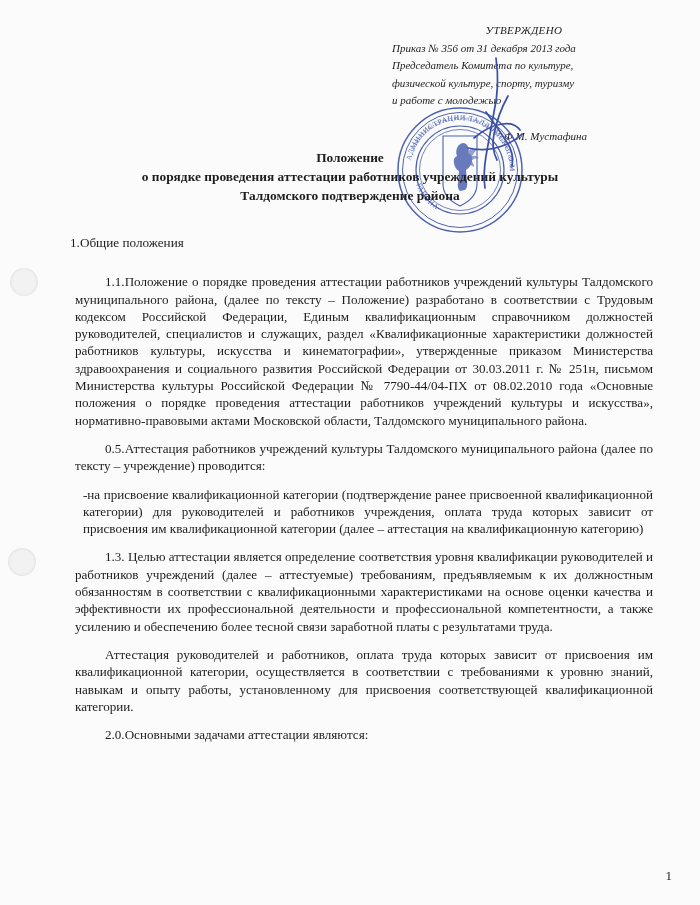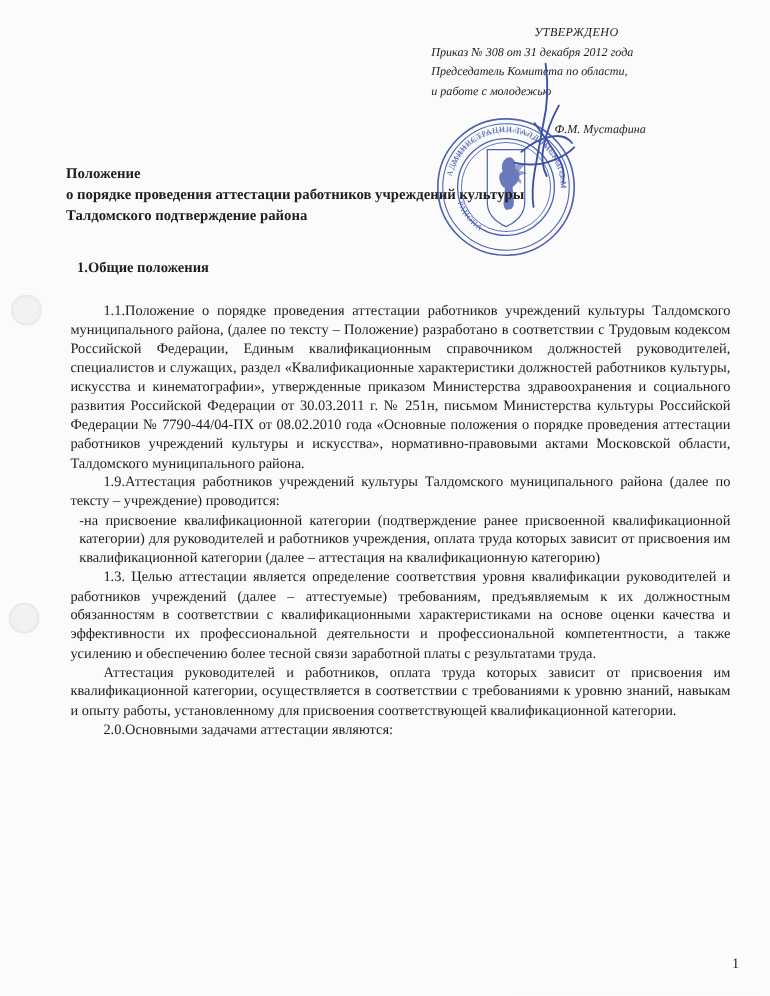--- a/index.html
+++ b/index.html
@@ -73,43 +73,43 @@
     height: 160px;
     pointer-events: none;
   }
 
   
   .doc-title {
     position: absolute;
     left: 60px;
     top: 148px;
     width: 580px;
-    text-align: left;
+    text-align: center;
     font-weight: bold;
     font-size: 13.4px;
     line-height: 19px;
   }
   .doc-title .t-line { display: block; }
 
   
   .body {
     position: absolute;
     left: 64px;
     top: 234px;
     width: 600px;
     font-size: 13.1px;
     line-height: 17.3px;
   }
   .section-heading {
-    font-weight: bold;
+    font-weight: normal;
     font-size: 13.2px;
     margin: 0 0 22px 6px;
   }
   p.para {
-    margin: 0;
+    margin: 11px;
     text-align: justify;
     text-indent: 30px;
     white-space: normal;
   }
   p.para.dash {
     text-indent: 0;
     padding-left: 8px;
   }
   p.para.spread {
     text-align: justify;
@@ -132,22 +132,23 @@
 </head>
 <body>
 
 <div class="page">
 
   <div class="punch punch-1"></div>
   <div class="punch punch-2"></div>
 
   <div class="approval">
     <span class="centered-word">УТВЕРЖДЕНО</span>
-    <span class="ln">Приказ № 308 от 31 декабря 2012 года</span>
-    <span class="ln">Председатель Комитета по области,</span>
+    <span class="ln">Приказ № 356 от 31 декабря 2013 года</span>
+    <span class="ln">Председатель Комитета по культуре,</span>
+    <span class="ln">физической культуре, спорту, туризму</span>
     <span class="ln">и работе с молодежью</span>
     <span class="signer">Ф.М. Мустафина</span>
   </div>
 
   <svg class="seal" viewBox="0 0 128 128" aria-hidden="true">
     <g fill="none" stroke="#3f55ab" stroke-width="1.5">
       <circle cx="64" cy="64" r="62"></circle>
       <circle cx="64" cy="64" r="57.5" stroke-width="1"></circle>
       <circle cx="64" cy="64" r="44" stroke-width="1.2"></circle>
       <circle cx="64" cy="64" r="40.5" stroke-width="0.8"></circle>
@@ -189,21 +190,21 @@
   <div class="doc-title">
     <span class="t-line">Положение</span>
     <span class="t-line">о порядке проведения аттестации работников учреждений культуры</span>
     <span class="t-line">Талдомского подтверждение района</span>
   </div>
 
   <div class="body">
     <div class="section-heading">1.Общие положения</div>
 
     <p class="para">1.1.Положение о порядке проведения аттестации работников учреждений культуры Талдомского муниципального района, (далее по тексту – Положение) разработано в соответствии с Трудовым кодексом Российской Федерации, Единым квалификационным справочником  должностей руководителей, специалистов и служащих, раздел «Квалификационные характеристики должностей работников культуры, искусства и кинематографии», утвержденные приказом Министерства здравоохранения и социального развития Российской Федерации от 30.03.2011 г. № 251н, письмом Министерства культуры Российской Федерации № 7790-44/04-ПХ от 08.02.2010 года «Основные положения о порядке проведения аттестации работников учреждений культуры и искусства», нормативно-правовыми актами Московской области, Талдомского муниципального района.</p>
-    <p class="para">1.9.Аттестация работников учреждений культуры Талдомского муниципального района (далее по тексту – учреждение) проводится:</p>
+    <p class="para">0.5.Аттестация работников учреждений культуры Талдомского муниципального района (далее по тексту – учреждение) проводится:</p>
     <p class="para dash">-на присвоение  квалификационной категории (подтверждение ранее присвоенной квалификационной  категории) для руководителей и работников учреждения, оплата труда которых зависит от присвоения им квалификационной категории (далее – аттестация на квалификационную категорию)</p>
     <p class="para">1.3. Целью аттестации является определение соответствия уровня квалификации руководителей и работников учреждений (далее – аттестуемые) требованиям, предъявляемым к их должностным обязанностям в соответствии с квалификационными характеристиками  на основе оценки качества и эффективности их профессиональной деятельности и  профессиональной компетентности, а также усилению и обеспечению более тесной связи заработной платы с результатами труда.</p>
     <p class="para">Аттестация руководителей и работников, оплата труда которых зависит от присвоения им квалификационной категории, осуществляется в соответствии с требованиями к уровню знаний, навыкам и опыту работы, установленному для присвоения соответствующей квалификационной категории.</p>
     <p class="para">2.0.Основными задачами аттестации являются:</p>
   </div>
 
   <div class="page-number">1</div>
 
 </div>
 

